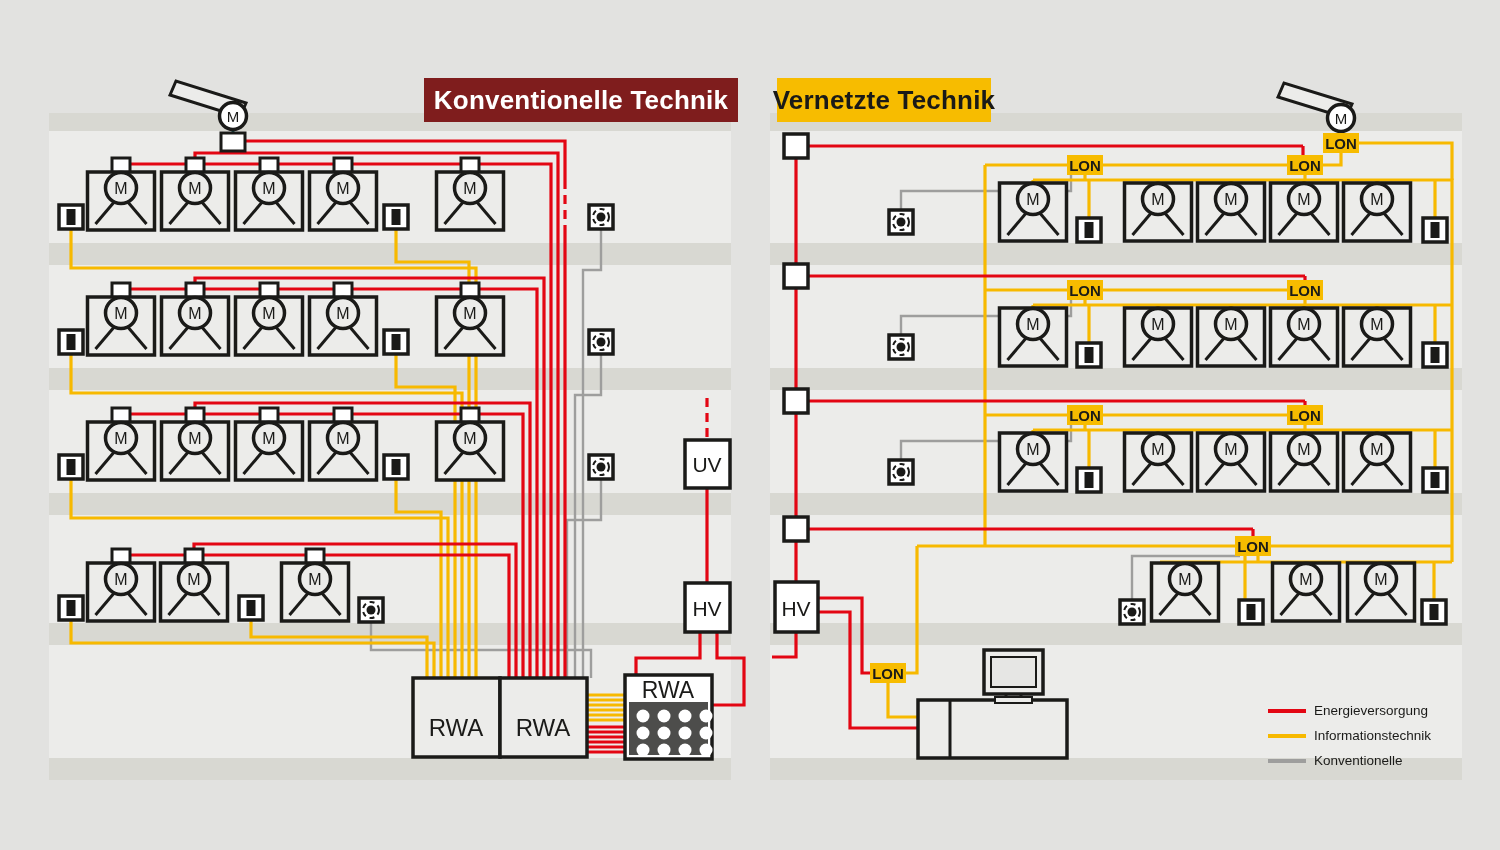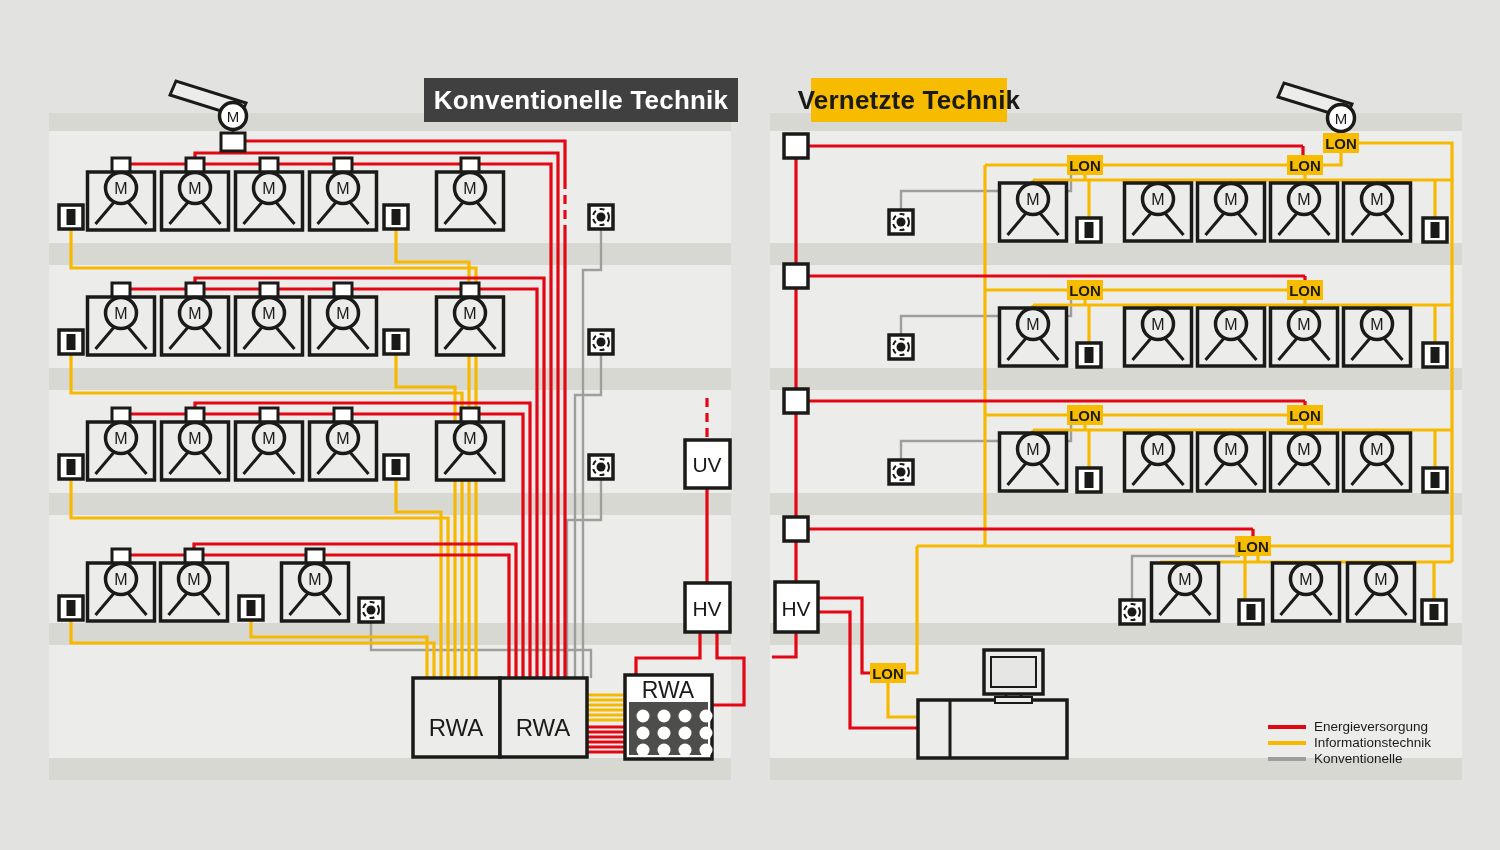--- a/index.html
+++ b/index.html
@@ -2,22 +2,22 @@
 <html><head>
 <meta charset="utf-8">
 <style>
   html,body{margin:0;padding:0;}
   body{background:#cfcfcd;font-family:"Liberation Sans",sans-serif;}
   .stage{position:relative;width:1500px;height:850px;background:#e2e2e0;overflow:hidden;}
   .stage svg{position:absolute;left:0;top:0;}
   .title-box{position:absolute;top:78px;height:44px;display:flex;align-items:center;justify-content:center;
              font-weight:bold;font-size:26px;letter-spacing:0.2px;white-space:nowrap;padding:0 10px;box-sizing:border-box;}
   #title-left{left:424px;width:314px;}
-  #title-right{left:811px;width:196px;}
-  .legend{position:absolute;left:1268px;top:720px;display:flex;flex-direction:column;gap:3px;}
+  #title-right{left:777px;width:214px;}
+  .legend{position:absolute;left:1268px;top:704px;display:flex;flex-direction:column;gap:12px;}
   .legend-row{display:flex;align-items:center;gap:8px;height:13px;}
   .legend-swatch{width:38px;height:4px;flex:0 0 auto;}
   .legend-label{font-size:13.5px;color:#1a1a18;line-height:13px;}
   text{font-family:"Liberation Sans",sans-serif;fill:#1a1a18;}
   .box-label{font-size:21px;}
   .rwa-label{font-size:24px;}
 </style>
 </head>
 <body>
 
@@ -633,21 +633,21 @@
       <rect x="918" y="700" width="149" height="58" fill="#ececea" stroke="#1a1a18" stroke-width="3.5"></rect>
       <line x1="950" y1="700" x2="950" y2="758" stroke="#1a1a18" stroke-width="3"></line>
       <rect x="984" y="650" width="59" height="44" fill="#ececea" stroke="#1a1a18" stroke-width="3.5"></rect>
       <rect x="991" y="657" width="45" height="30" fill="#e6e6e4" stroke="#1a1a18" stroke-width="2"></rect>
       <line x1="1006" y1="694" x2="1006" y2="700" stroke="#1a1a18" stroke-width="3"></line>
       <line x1="1021" y1="694" x2="1021" y2="700" stroke="#1a1a18" stroke-width="3"></line>
       <rect x="995" y="697" width="37" height="6" fill="#ececea" stroke="#1a1a18" stroke-width="2"></rect>
     </g>
   </svg>
 
-  <div id="title-left" class="title-box" style="background: #404040; color: rgb(255, 255, 255);">Konventionelle Technik</div>
+  <div id="title-left" class="title-box" style="background: #7f1d1d; color: rgb(255, 255, 255);">Konventionelle Technik</div>
   <div id="title-right" class="title-box" style="background: rgb(247, 188, 0); color: rgb(26, 26, 24);">Vernetzte Technik</div>
 
   <div class="legend" id="legend">
       <div class="legend-row">
         <div class="legend-swatch" style="background: rgb(227, 6, 19);"></div>
         <div class="legend-label">Energieversorgung</div>
       </div>
       <div class="legend-row">
         <div class="legend-swatch" style="background: rgb(247, 185, 0);"></div>
         <div class="legend-label">Informationstechnik</div>

